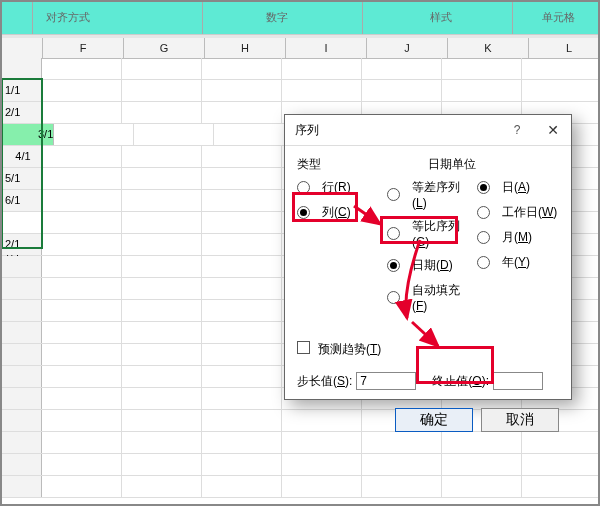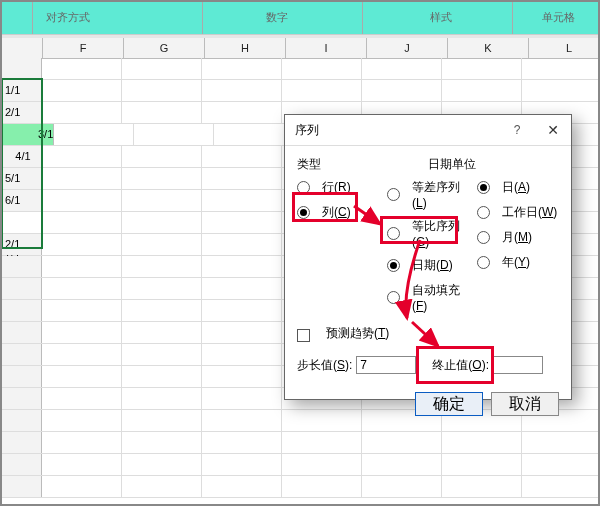--- a/index.html
+++ b/index.html
@@ -23,26 +23,26 @@
 .titlebar .help{font-size:12px;color:#555}
 .body{padding:10px 12px 12px;font-size:12px}
 .labels{display:flex;margin-bottom:6px}
 .labels>div{flex:1;font-weight:400}
 .cols{display:flex;gap:8px}
 .col{flex:1;display:flex;flex-direction:column;gap:8px}
 .radio{display:flex;align-items:center;gap:12px}
 .rcircle{width:11px;height:11px;border:1px solid #555;border-radius:50%;position:relative;flex:0 0 11px}
 .rcircle.checked:after{content:"";position:absolute;left:2px;top:2px;width:7px;height:7px;background:#000;border-radius:50%}
 .under{text-decoration:underline}
-.chk{display:flex;align-items:flex-end;gap:16px;margin-top:12px}
+.chk{display:flex;align-items:flex-start;gap:8px;margin-top:28px}
 .chkbox{width:11px;height:11px;border:1px solid #555;flex:0 0 11px}
 .inputs{display:flex;align-items:center;gap:4px;margin-top:14px}
 .inp{width:60px;height:18px;border:1px solid #888;font-size:12px;padding:0 3px;box-sizing:border-box}
 .btns{display:flex;justify-content:flex-end;gap:8px;margin-top:18px}
-.dbtn{width:68px;height:24px;border:1px solid #888;background:#f0f0f0;font-size:16px}
+.dbtn{width:78px;height:24px;border:1px solid #888;background:#f0f0f0;font-size:14px}
 .dbtnhl{border:1px solid #0a5cc2;background:#e9eff7}
 .red{position:absolute;border:3px solid #e4002b;pointer-events:none}
 .arrow{position:absolute;pointer-events:none}
 </style>
 </head>
 <body>
 <div class="frame">
 
 <div class="ribbon">
   <div class="rib-sep" style="left:30px"></div>

